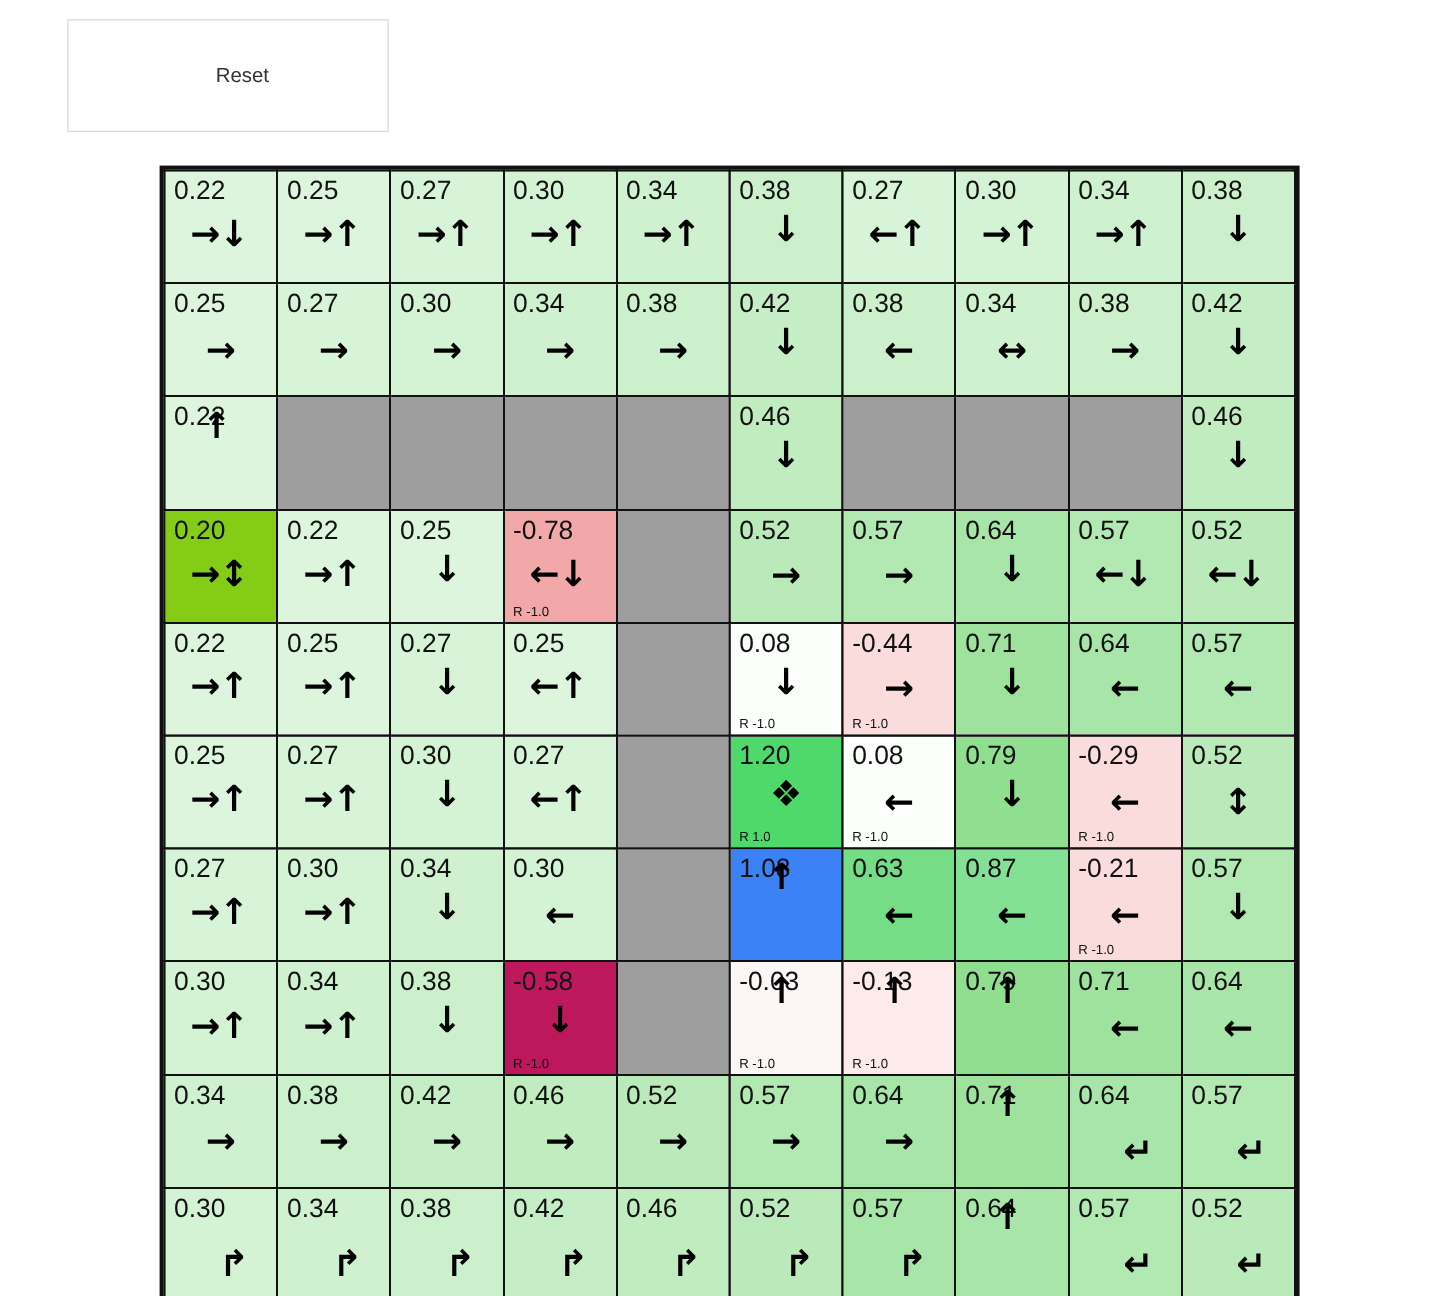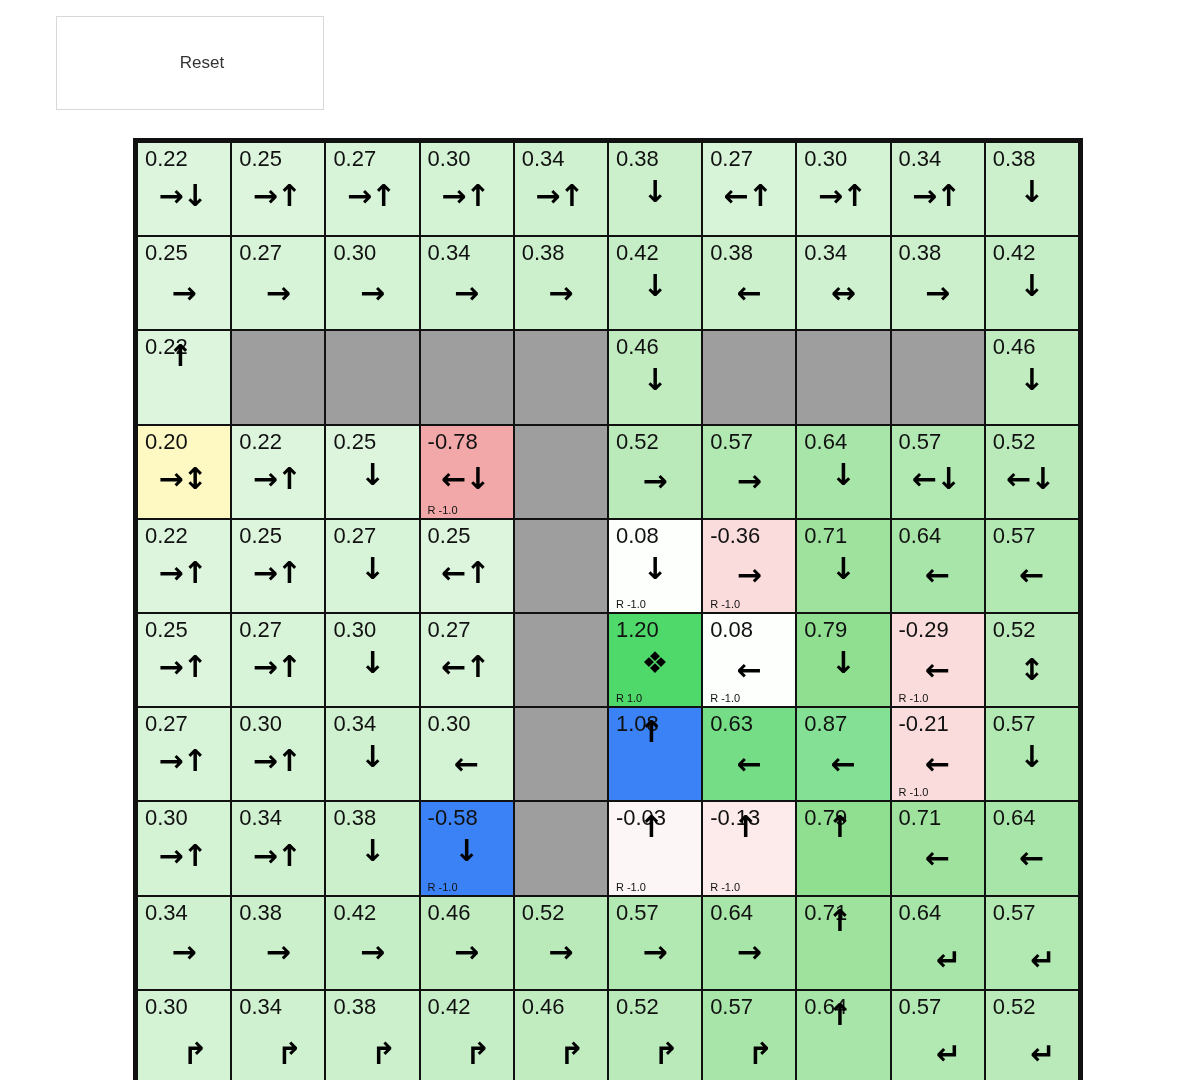--- a/index.html
+++ b/index.html
@@ -271,21 +271,21 @@
             <td class="wall"></td>
             <td class="wall"></td>
             <td style="background: rgb(192, 236, 192);">
               <div class="cell-val">0.46</div>
               <div class="arrows">
                 <span class="arrow a-center">↓</span>
               </div>
             </td>
           </tr>
           <tr>
-            <td style="background: #fef9c3;">
+            <td style="background: #84cc16;">
               <div class="cell-val">0.20</div>
               <div class="arrows">
                 <span class="arrow a-mid" style="left: 36%; top: 48%; transform: translate(-50%, -20%);">→</span>
                 <span class="arrow a-mid" style="left: 62%; top: 48%; transform: translate(-50%, -20%);">↕</span>
               </div>
             </td>
             <td style="background: rgb(221, 245, 221);">
               <div class="cell-val">0.22</div>
               <div class="arrows">
                 <span class="arrow a-mid" style="left: 36%; top: 48%; transform: translate(-50%, -20%);">→</span>
@@ -370,21 +370,21 @@
             </td>
             <td class="wall"></td>
             <td style="background: rgb(253, 255, 253);">
               <div class="cell-val">0.08</div>
               <div class="cell-reward">R -1.0</div>
               <div class="arrows">
                 <span class="arrow a-center">↓</span>
               </div>
             </td>
             <td style="background: rgb(251, 220, 220);">
-              <div class="cell-val">-0.36</div>
+              <div class="cell-val">-0.44</div>
               <div class="cell-reward">R -1.0</div>
               <div class="arrows">
                 <span class="arrow a-mid">→</span>
               </div>
             </td>
             <td style="background: rgb(158, 226, 158);">
               <div class="cell-val">0.71</div>
               <div class="arrows">
                 <span class="arrow a-center">↓</span>
               </div>
@@ -539,21 +539,21 @@
                 <span class="arrow a-mid" style="left: 36%; top: 48%; transform: translate(-50%, -20%);">→</span>
                 <span class="arrow a-up" style="left: 62%; top: 48%; transform: translate(-50%, -20%);">↑</span>
               </div>
             </td>
             <td style="background: rgb(204, 240, 204);">
               <div class="cell-val">0.38</div>
               <div class="arrows">
                 <span class="arrow a-center">↓</span>
               </div>
             </td>
-            <td style="background: #3b82f6; text-decoration: underline;">
+            <td style="background: #be185d; text-decoration: underline;">
               <div class="cell-val">-0.58</div>
               <div class="cell-reward">R -1.0</div>
               <div class="arrows">
                 <span class="arrow a-center">↓</span>
               </div>
             </td>
             <td class="wall"></td>
             <td style="background: rgb(253, 246, 246);">
               <div class="cell-val">-0.03</div>
               <div class="cell-reward">R -1.0</div>

